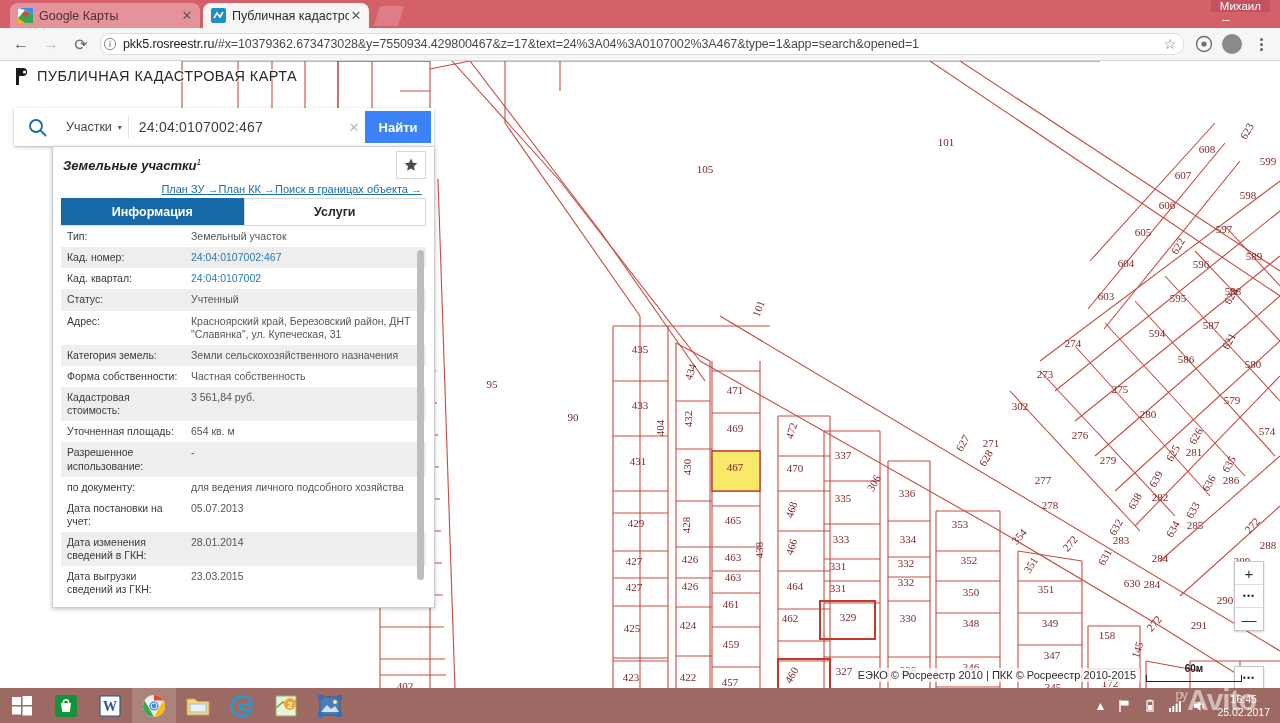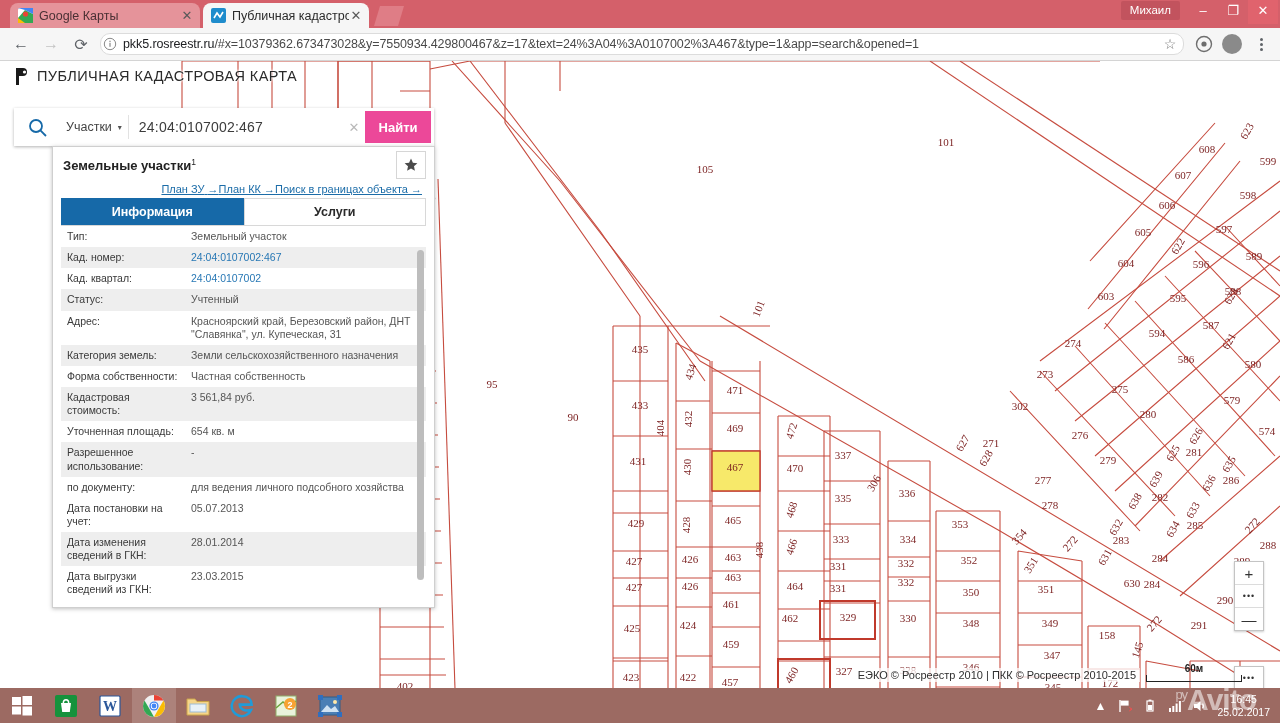--- a/index.html
+++ b/index.html
@@ -29,21 +29,21 @@
   .tab-title{flex:1 1 auto;overflow:hidden;text-overflow:clip;font-size:12.5px;}
   .tab-close{
     flex:0 0 auto;width:14px;height:14px;line-height:13px;text-align:center;
     font-size:13px;color:#5a5a5a;
   }
   #new-tab-btn{
     position:absolute;left:374px;top:6px;width:30px;height:20px;
     background:#df7d86;
     clip-path:polygon(6px 0,30px 0,24px 20px,0 20px);
   }
-  #win-controls{position:absolute;right:2px;top:0;height:20px;display:flex;align-items:center;}
+  #win-controls{position:absolute;right:2px;top:0;height:20px;display:flex;align-items:flex-start;flex-direction:column;}
   #user-chip{
     height:19px;display:flex;align-items:center;padding:0 9px;margin-right:8px;
     background:#c2535e;color:#ffffff;font-size:11.5px;border-radius:2px;
   }
   .wbtn{width:30px;height:28px;display:flex;align-items:center;justify-content:center;color:#fff;font-size:13px;}
   .wbtn.close{background:#e0636d;}
   
   #toolbar{
     position:absolute;left:0;top:28px;width:1280px;height:32px;
     background:#f6f6f6;border-bottom:1px solid #d4d4d4;
@@ -98,32 +98,32 @@
   #search-icon-wrap{width:46px;height:100%;display:flex;align-items:center;justify-content:center;}
   #type-select{
     display:flex;align-items:center;height:24px;padding:0 6px;margin-right:2px;
     font-size:12.5px;color:#444;border-right:1px solid #e2e2e2;
   }
   #type-select .caret{margin-left:6px;font-size:8px;color:#555;}
   #search-input-wrap{flex:1 1 auto;height:100%;display:flex;align-items:center;padding-left:8px;}
   #search-value{font-size:14px;color:#3c3c3c;flex:1 1 auto;letter-spacing:.2px;}
   #clear-btn{width:22px;text-align:center;color:#b9b9b9;font-size:13px;}
   #find-btn{
-    width:66px;height:32px;margin-right:3px;background:#ec4899;color:#fff;
+    width:66px;height:32px;margin-right:3px;background:#3b82f6;color:#fff;
     font-size:13px;font-weight:bold;display:flex;align-items:center;justify-content:center;
   }
   
   #info-panel{
     position:absolute;left:52px;top:146px;width:383px;height:462px;
     background:#ffffff;border:1px solid #cfcfcf;box-shadow:0 1px 4px rgba(0,0,0,.25);
     box-sizing:border-box;overflow:hidden;
   }
   #panel-head{
     height:36px;display:flex;align-items:center;justify-content:space-between;
-    padding:0 8px 0 10px;box-sizing:border-box;
+    padding:0 8px 0 10px;box-sizing:border-box;font-style:italic;
   }
   #panel-title{font-size:13px;font-weight:bold;color:#222;}
   #panel-title sup{font-size:8.5px;font-weight:normal;}
   #fav-btn{
     width:28px;height:26px;border:1px solid #d6d6d6;background:#fff;
     display:flex;align-items:center;justify-content:center;color:#4b4b4b;font-size:14px;
   }
   #panel-links{
     display:flex;justify-content:flex-end;padding:0 12px 3px 0;
     font-size:11px;

